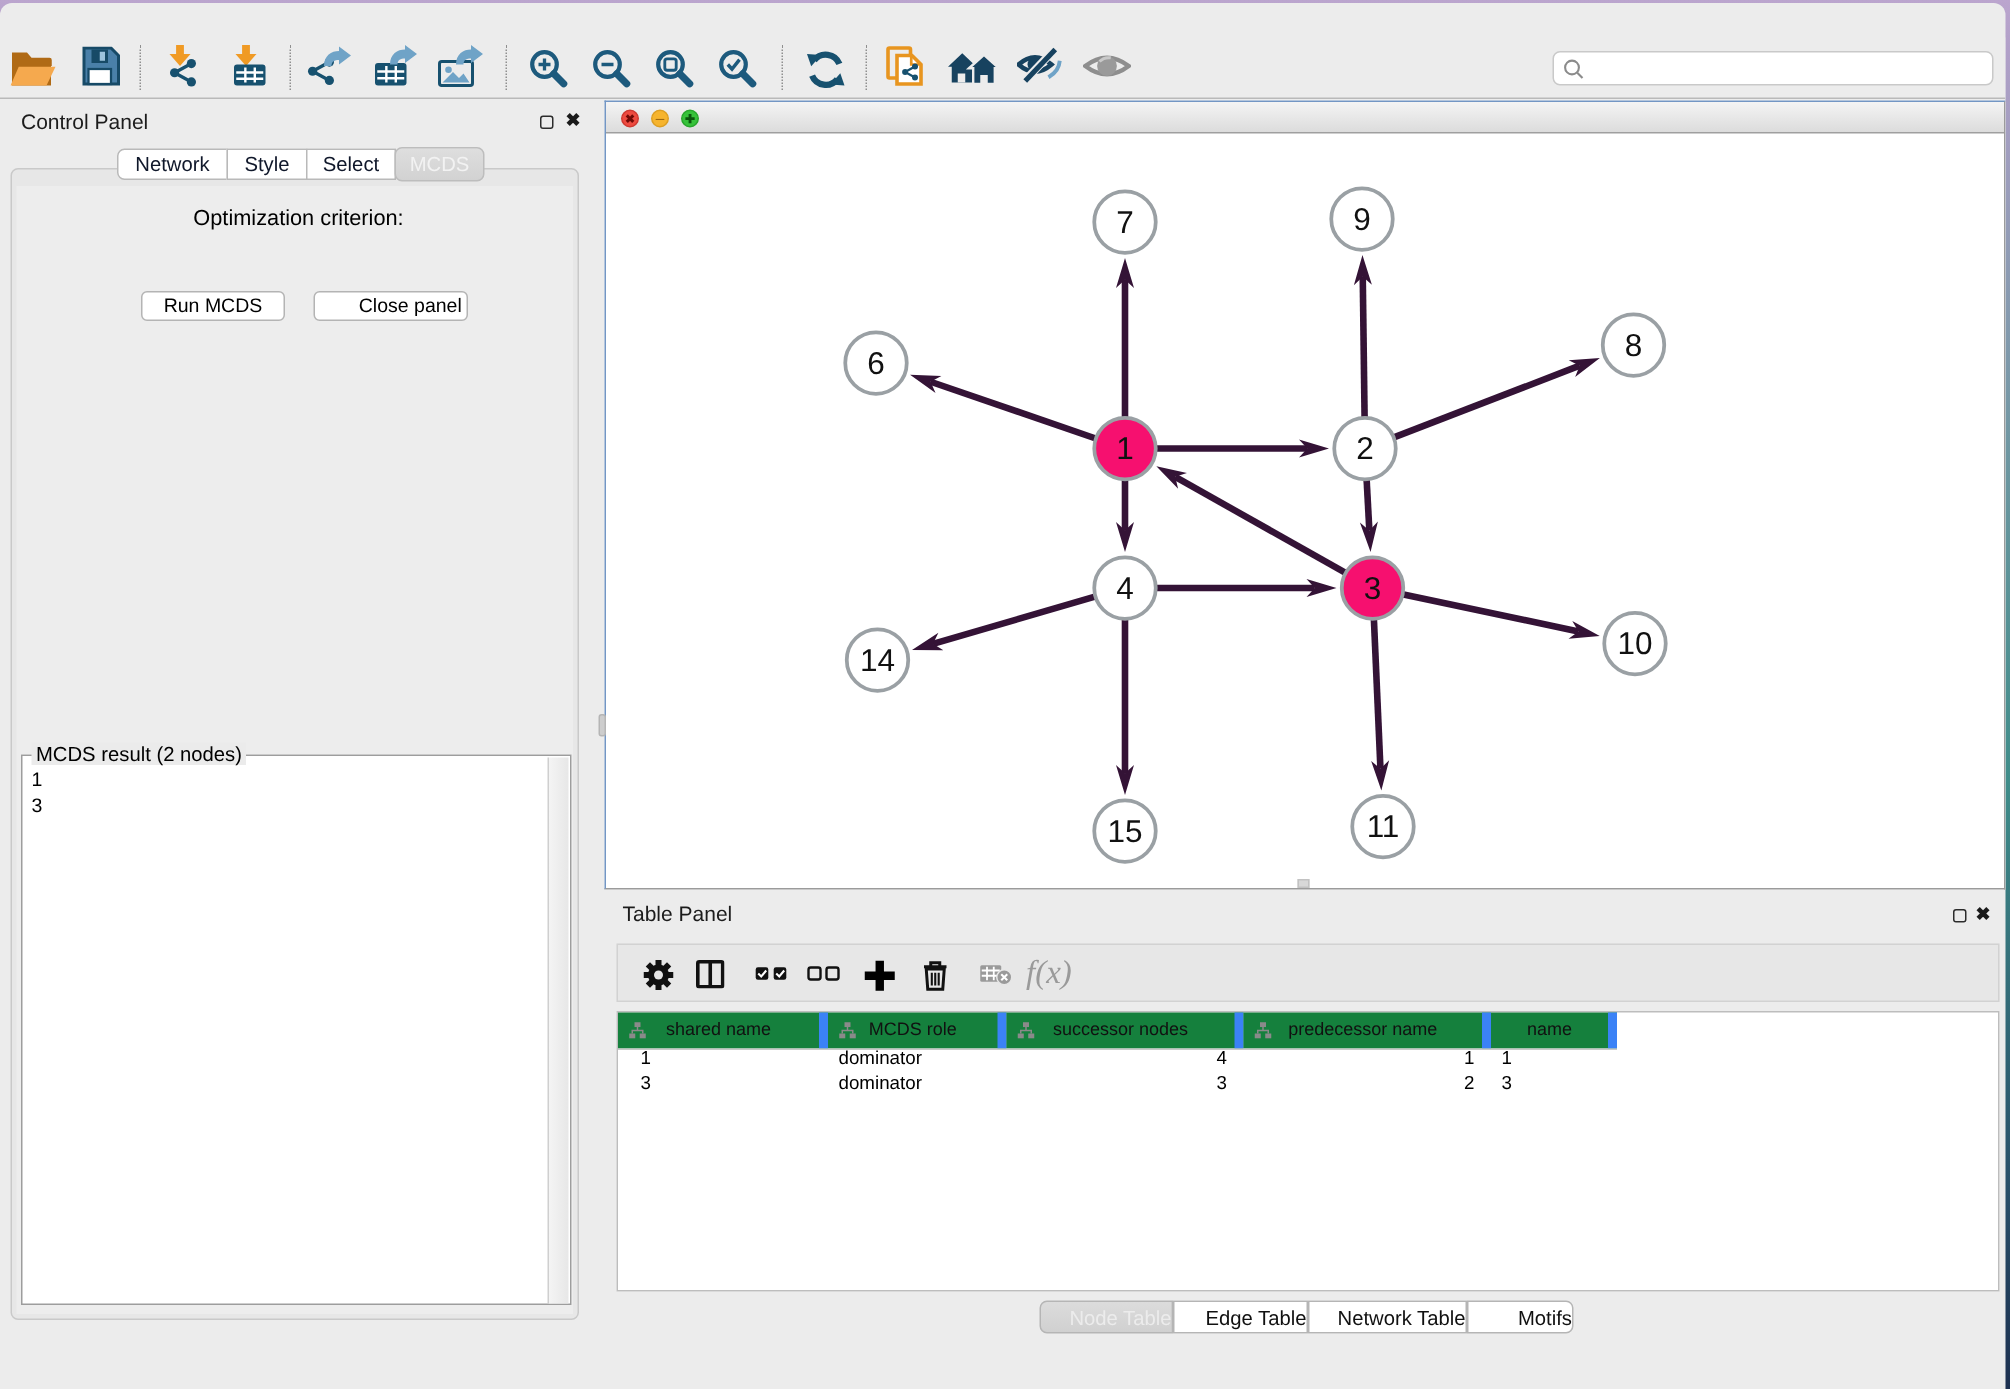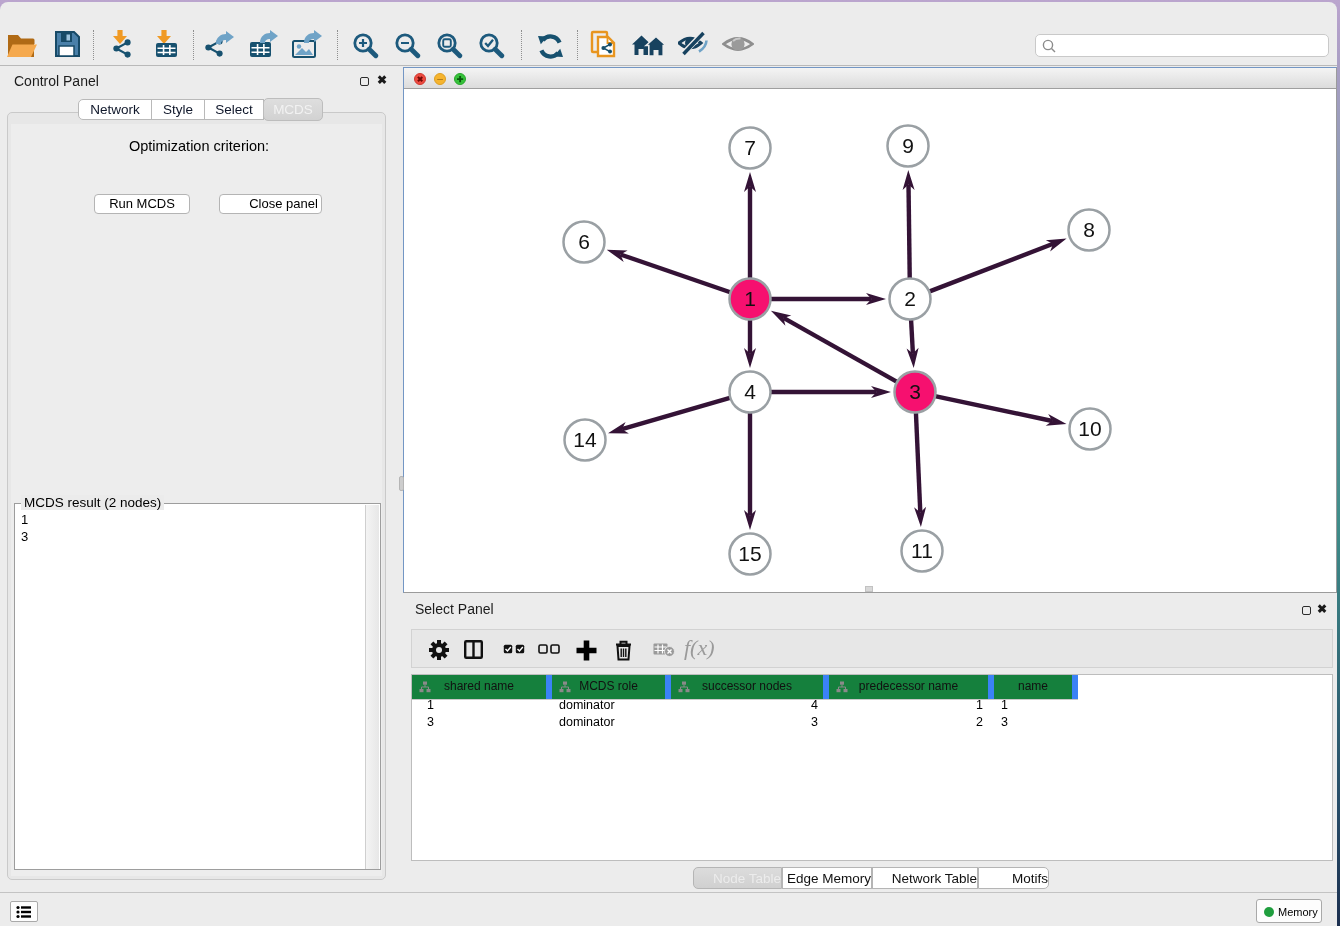--- a/index.html
+++ b/index.html
@@ -193,21 +193,21 @@
   <div class="floatico" style="left:360px; top:75px;"></div>
   <div class="closeico" style="left:377px; top:71px;">✖</div>
   <div id="cp-pane"></div>
   <div id="cp-inner"></div>
   <div class="tabseg" style="left:78px; width:74px; border-radius:5px 0 0 5px;">Network</div>
   <div class="tabseg" style="left:151px; width:54px;">Style</div>
   <div class="tabseg" style="left:204px; width:60px;">Select</div>
   <div class="tabsel" style="left:263px; top:96px; width:60px; height:23px; line-height:22px;">MCDS</div>
   <div id="optlabel">Optimization criterion:</div>
   <div class="btn" style="left:94px; width:96px;">Run MCDS</div>
-  <div class="btn" style="left:219px; width:103px;padding-left:26px;">Close panel</div>
+  <div class="btn" style="left:209px; width:103px;padding-left:26px;">Close panel</div>
   <div id="fieldset">
       <div id="fieldscroll"></div>
     </div>
   <div id="fieldlegend">MCDS result (2 nodes)</div>
   <div id="fieldtext">1<br>3</div>
 
   <div id="netwin">
     <div id="nettitle">
       <div class="tf" style="left:10px; background:#ee4b40; border:1px solid #cf3a31; color:#710a06;">✖</div>
       <div class="tf" style="left:30px; background:#f6b42e; border:1px solid #dd9f23; color:#87560a;">─</div>
@@ -265,21 +265,21 @@
 <text x="686" y="347" text-anchor="middle" font-size="21" fill="#111" font-family="Liberation Sans, sans-serif">10</text>
 <circle cx="346" cy="465" r="20.5" fill="#ffffff" stroke="#9aa0a4" stroke-width="2.5"></circle>
 <text x="346" y="472" text-anchor="middle" font-size="21" fill="#111" font-family="Liberation Sans, sans-serif">15</text>
 <circle cx="518" cy="462" r="20.5" fill="#ffffff" stroke="#9aa0a4" stroke-width="2.5"></circle>
 <text x="518" y="469" text-anchor="middle" font-size="21" fill="#111" font-family="Liberation Sans, sans-serif">11</text>
     </svg>
 
   <div style="position:absolute;left:865px;top:584px;width:8px;height:6px;background:#d8d8d8;border:1px solid #c2c2c2;"></div>
   <div style="position:absolute;left:399px;top:474px;width:5px;height:15px;background:#cdcdcd;border:1px solid #b5b5b5;border-radius:2px;"></div>
 
-  <div id="tp-title">Select Panel</div>
+  <div id="tp-title">Table Panel</div>
   <div class="floatico" style="left:1302px; top:604px;"></div>
   <div class="closeico" style="left:1317px; top:600px;">✖</div>
   <div id="tp-toolbar">
     <svg style="position:absolute;left:17px;top:10px;" width="20" height="20" viewBox="0 0 20 20">
         <g transform="translate(10,10)" fill="#111">
           <rect x="-2" y="-10" width="4" height="5" transform="rotate(0)"></rect>
           <rect x="-2" y="-10" width="4" height="5" transform="rotate(45)"></rect>
           <rect x="-2" y="-10" width="4" height="5" transform="rotate(90)"></rect>
           <rect x="-2" y="-10" width="4" height="5" transform="rotate(135)"></rect>
           <rect x="-2" y="-10" width="4" height="5" transform="rotate(180)"></rect>
@@ -377,33 +377,17 @@
 <div class="tcell" style="left:417px;top:23px;width:154px;text-align:right;">1</div>
 <div class="tcell" style="left:589px;top:23px;">1</div>
 <div class="tcell" style="left:15px;top:40px;">3</div>
 <div class="tcell" style="left:147px;top:40px;">dominator</div>
 <div class="tcell" style="left:259px;top:40px;width:147px;text-align:right;">3</div>
 <div class="tcell" style="left:417px;top:40px;width:154px;text-align:right;">2</div>
 <div class="tcell" style="left:589px;top:40px;">3</div>
   </div>
 
   <div class="btab" style="left:693px; width:89px; background:linear-gradient(#dcdcdc,#d0d0d0); color:#ececec; border-radius:5px 0 0 5px;">Node Table</div>
-  <div class="btab" style="left:782px; width:90px;">Edge Memory</div>
+  <div class="btab" style="left:782px; width:90px;">Edge Table</div>
   <div class="btab" style="left:872px; width:106px;">Network Table</div>
   <div class="btab" style="left:978px; width:71px; border-radius:0 5px 5px 0;">Motifs</div>
 
-  <div id="statusbar">
-    <div id="listbtn">
-      <svg width="16" height="14" viewBox="0 0 16 14" style="position:absolute;left:5px;top:3px;">
-        <circle cx="2" cy="2.5" r="1.6" fill="#000"></circle>
-          <rect x="5" y="1.3" width="10" height="2.4" fill="#000"></rect>
-        <circle cx="2" cy="7" r="1.6" fill="#000"></circle>
-          <rect x="5" y="5.8" width="10" height="2.4" fill="#000"></rect>
-        <circle cx="2" cy="11.5" r="1.6" fill="#000"></circle>
-          <rect x="5" y="10.3" width="10" height="2.4" fill="#000"></rect>
-      </svg>
-    </div>
-    <div id="memjbtn">
-        <span style="position:absolute;left:7px;top:7px;width:10px;height:10px;border-radius:50%;background:#1f9e3e;"></span>
-        <span style="position:absolute;left:21px;top:6px;">Memory</span>
-      </div>
-  </div>
 </div>
 
 </body></html>

